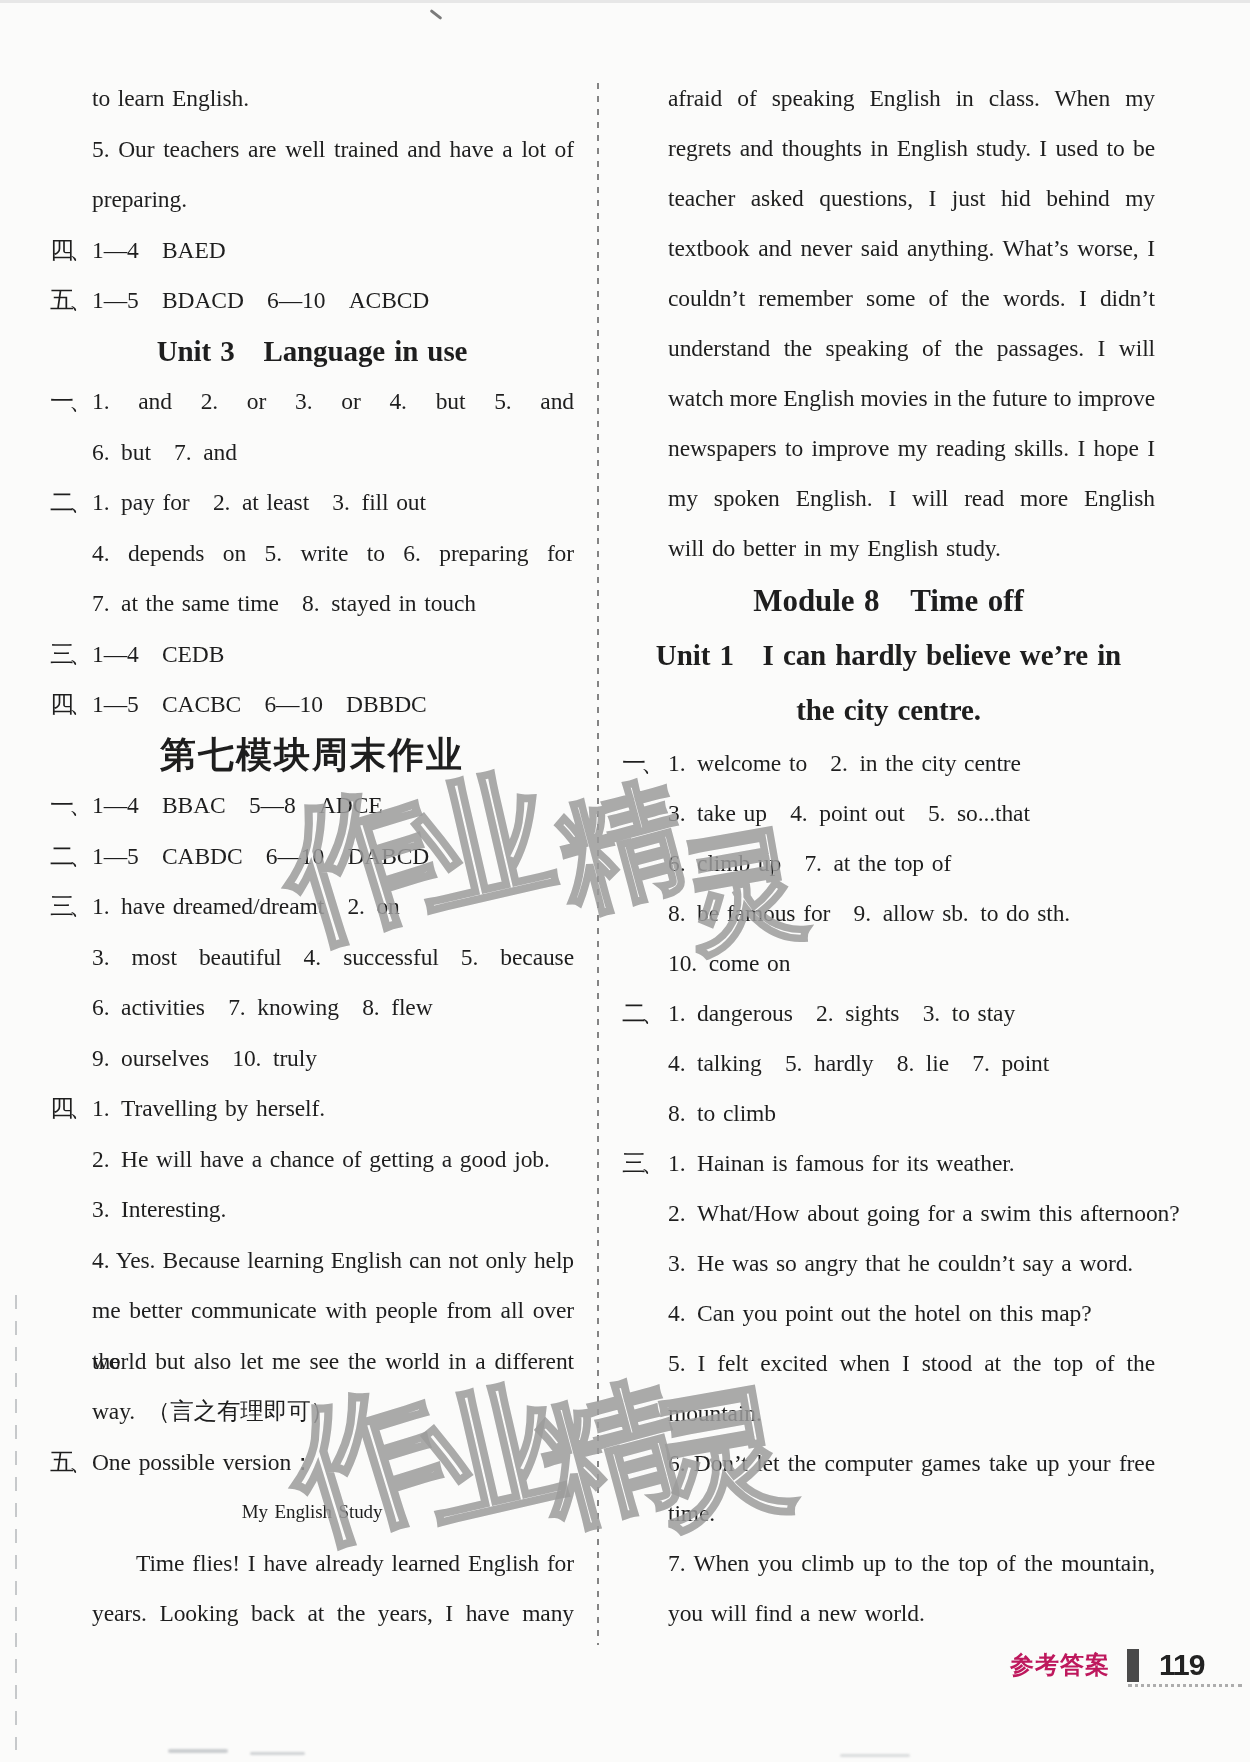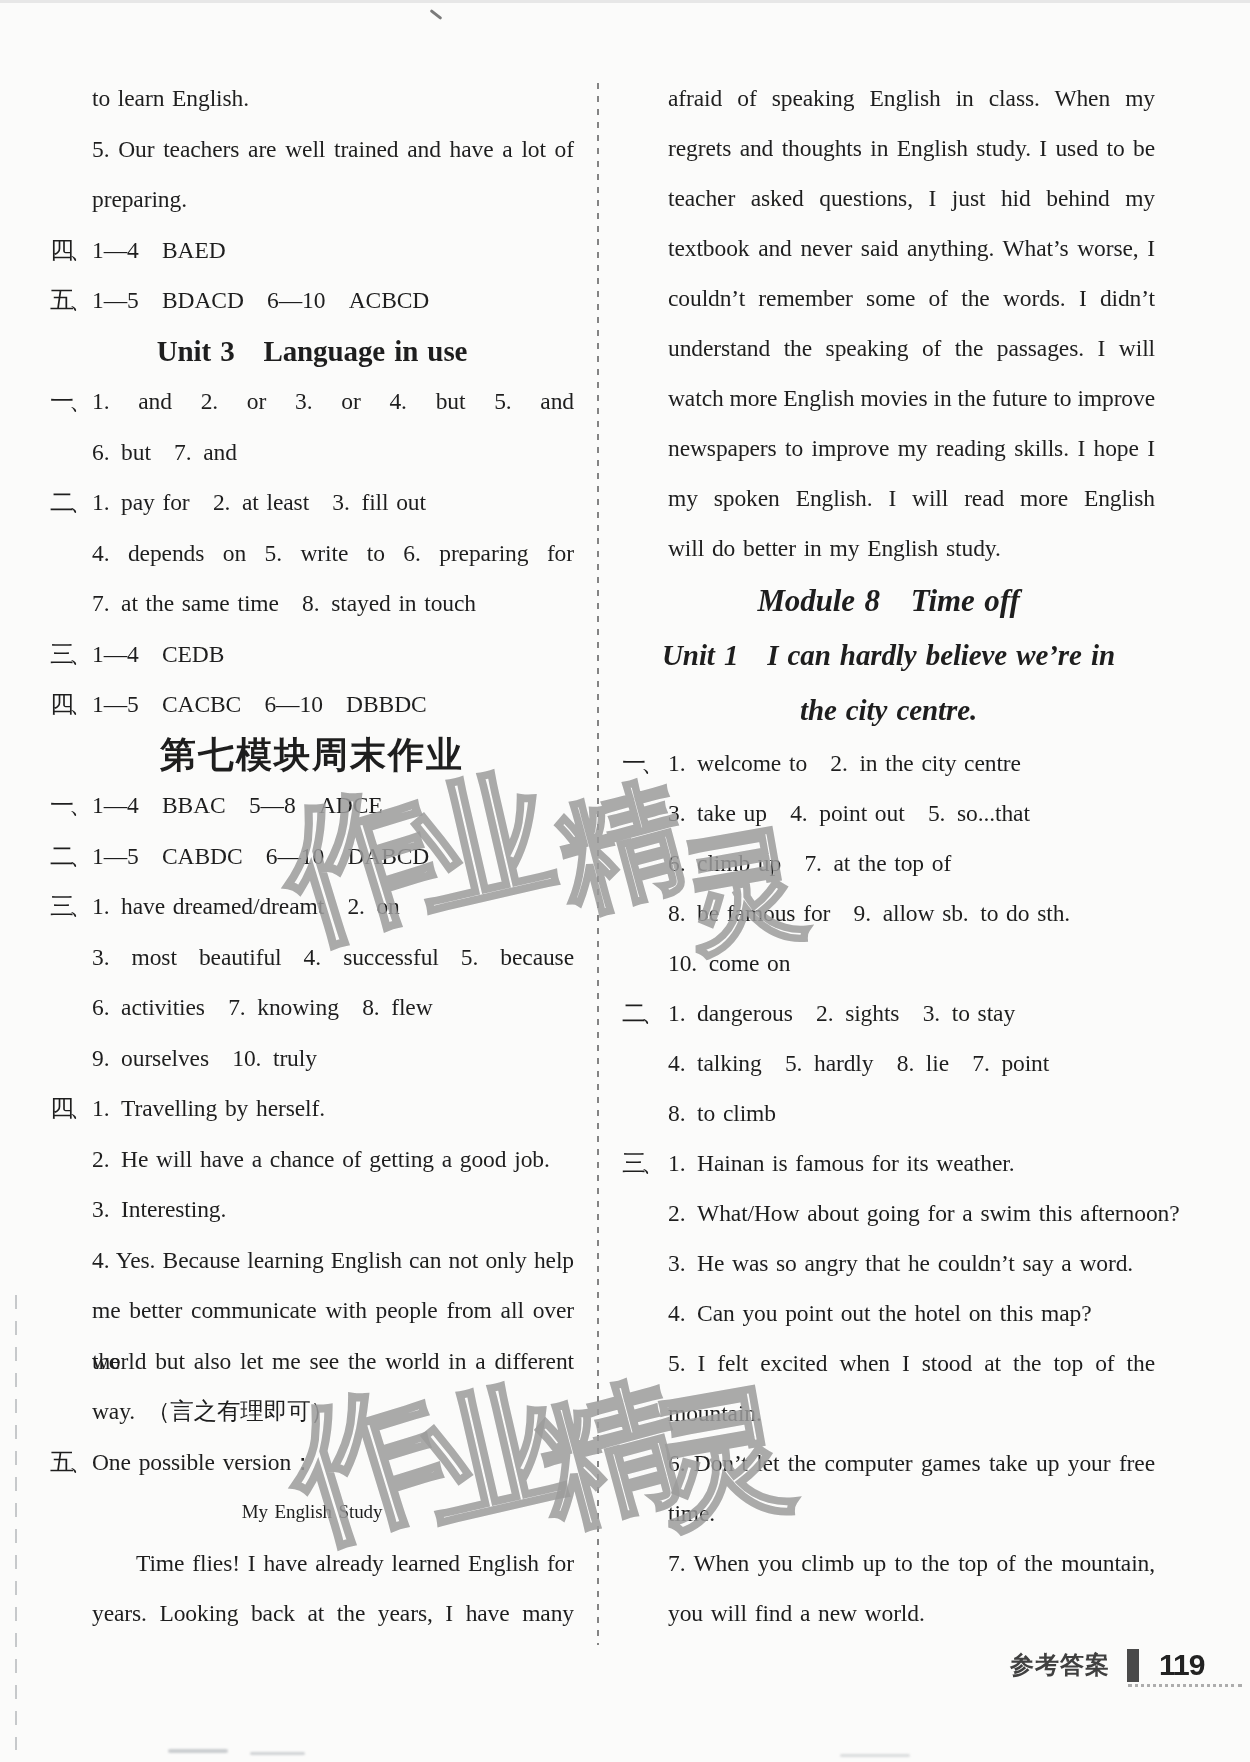--- a/index.html
+++ b/index.html
@@ -11,21 +11,21 @@
   
   .col{position:absolute;top:73px;}
   .col-left{left:50px;width:524px;}
   .col-right{left:622px;width:533px;}
   .line{
     position:relative;font-size:23.5px;letter-spacing:-0.1px;
     color:#1e1e1e;
   }
   .col-left  .line{height:50.5px;line-height:50.5px;}
   .col-right .line{height:50px;line-height:50px;}
-  .col-right .line.h55{height:55px;line-height:55px;font-style:italic;}
+  .col-right .line.h55{height:55px;line-height:55px;}
   .line:not(.j){white-space:nowrap;word-spacing:2px;}
   .j{text-align:justify;text-align-last:justify;text-justify:inter-word;}
   .col-left  .cont,.col-left  .para{padding-left:42px;}
   .col-right .cont,.col-right .para{padding-left:46px;}
   .col-left  .marker{padding-left:42px;}
   .col-right .marker{padding-left:46px;}
   .mk{
     position:absolute;left:0;top:0;letter-spacing:-5px;font-size:24px;
   }
   .indent{text-indent:44px;}
@@ -38,21 +38,21 @@
     position:absolute;left:597px;top:83px;width:2px;height:1562px;
     background:repeating-linear-gradient(to bottom,#6f6f6f 0 6px,transparent 6px 13px);
     opacity:.85;
   }
   
   .footer{
     position:absolute;left:1010px;top:1645px;height:40px;
     display:flex;align-items:center;
   }
   .footer-label{
-    font-weight:bold;font-size:24px;letter-spacing:1px;color:#404040;
+    font-weight:bold;font-size:24px;letter-spacing:1px;color:#be185d;
     font-family:"Liberation Serif", serif;
   }
   .footer-bar{
     display:inline-block;width:12px;height:33px;background:#4a4a4a;
     margin-left:17px;
   }
   .footer-num{
     font-family:"Liberation Sans", sans-serif;font-weight:600;
     font-size:30px;color:#222;margin-left:20px;letter-spacing:-1px;
   }

